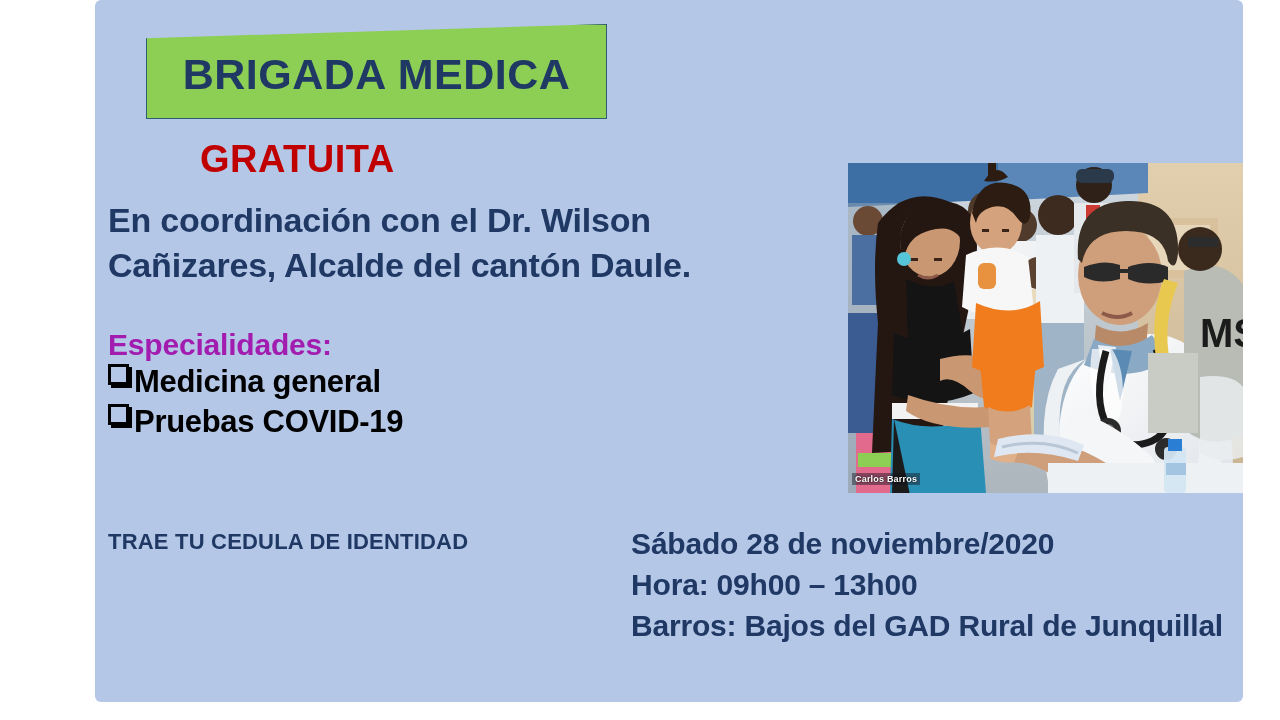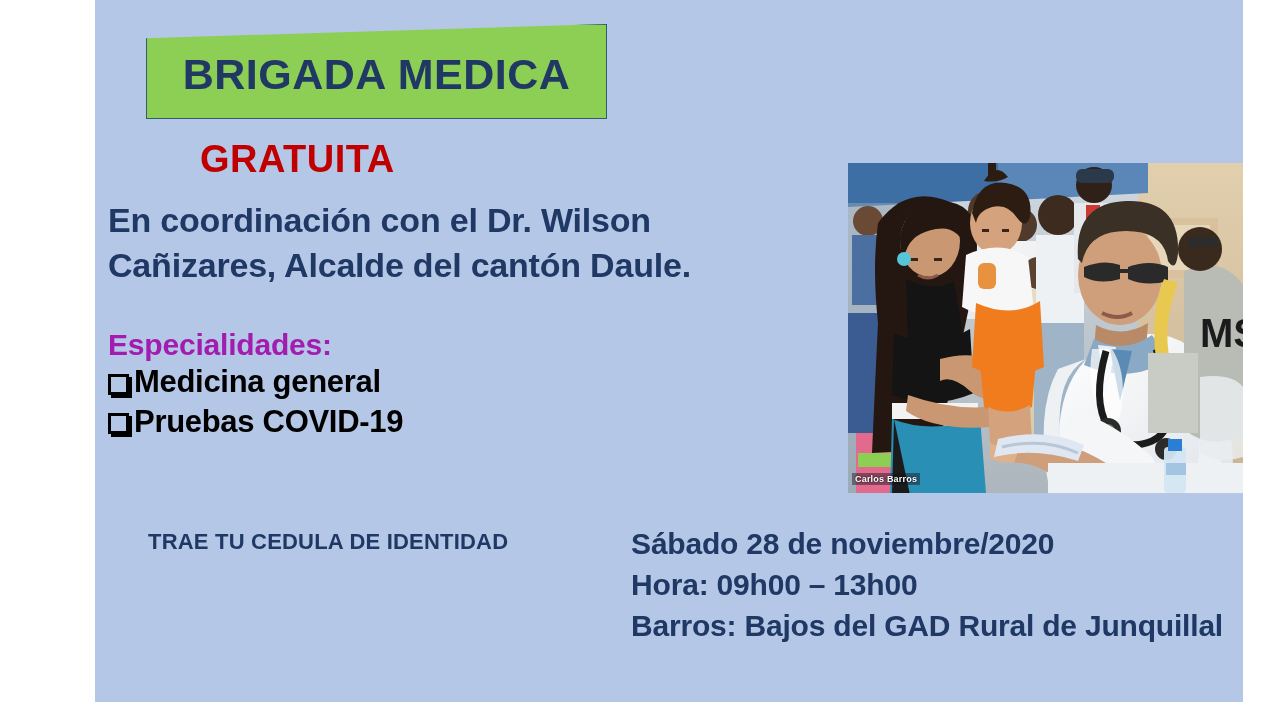--- a/index.html
+++ b/index.html
@@ -17,20 +17,21 @@
   }
   
   #slide {
     position: absolute;
     left: 95px;
     top: 0px;
     width: 1148px;
     height: 702px;
     background: #b4c7e7;
     overflow: hidden;
+    border-radius: 6px;
   }
   
   #banner {
     position: absolute;
     left: 51px;      
     top: 24px;
     width: 461px;    
     height: 95px;
     background: #8dce54;
     border: 1px solid #2e5d6b;
@@ -89,21 +90,21 @@
     letter-spacing: -0.2px;
   }
   .spec-item {
     font-size: 31px;
     font-weight: bold;
     color: #000000;
     line-height: 1.27;
     letter-spacing: -0.3px;
     white-space: nowrap;
     display: flex;
-    align-items: center;
+    align-items: flex-start;
   }
   .spec-box {
     display: inline-block;
     width: 21px;
     height: 21px;
     border: 3px solid #000000;
     box-sizing: border-box;
     box-shadow: 3px 3px 0 #000000;
     margin-right: 5px;
     position: relative;
@@ -114,21 +115,20 @@
   #cedula {
     position: absolute;
     left: 13px;
     top: 531px;
     font-size: 22px;
     font-weight: bold;
     color: #1f3864;
     letter-spacing: 0.2px;
     line-height: 1;
     white-space: nowrap;
-    margin-left: 40px;
   }
   
   #details {
     position: absolute;
     right: 20px;
     top: 524px;
     text-align: left;
     font-size: 30px;
     font-weight: bold;
     color: #1f3864;

